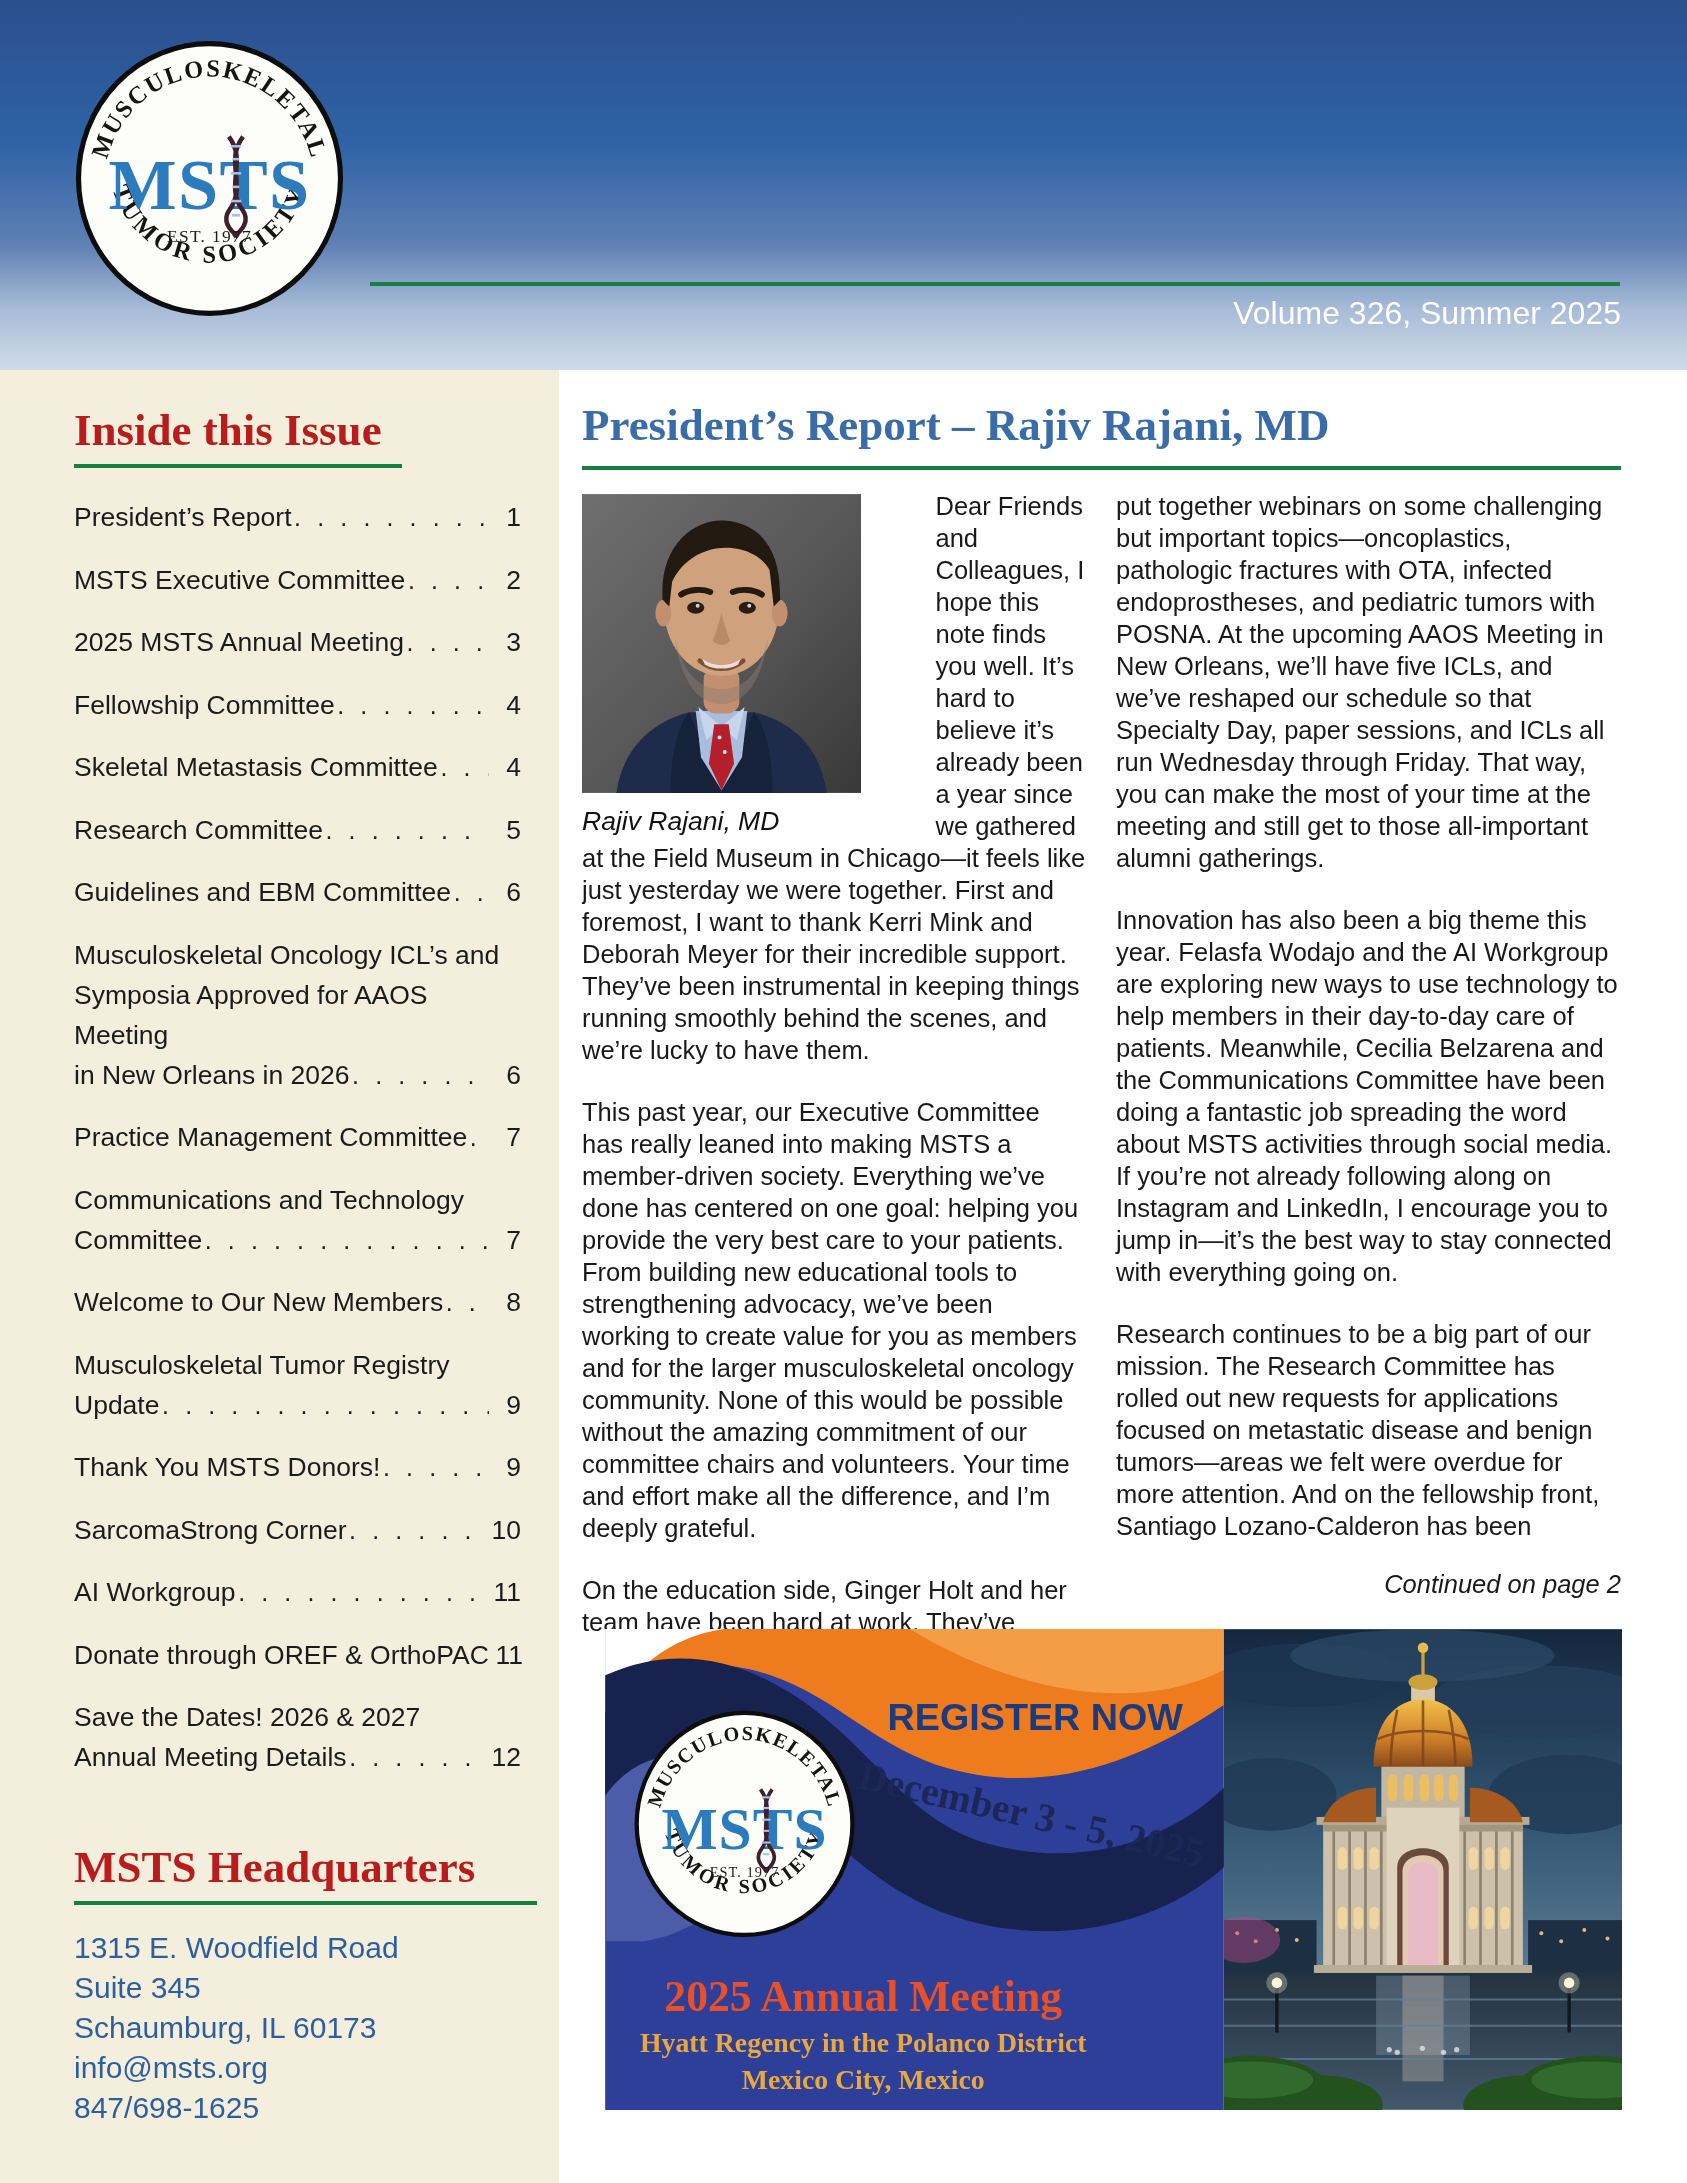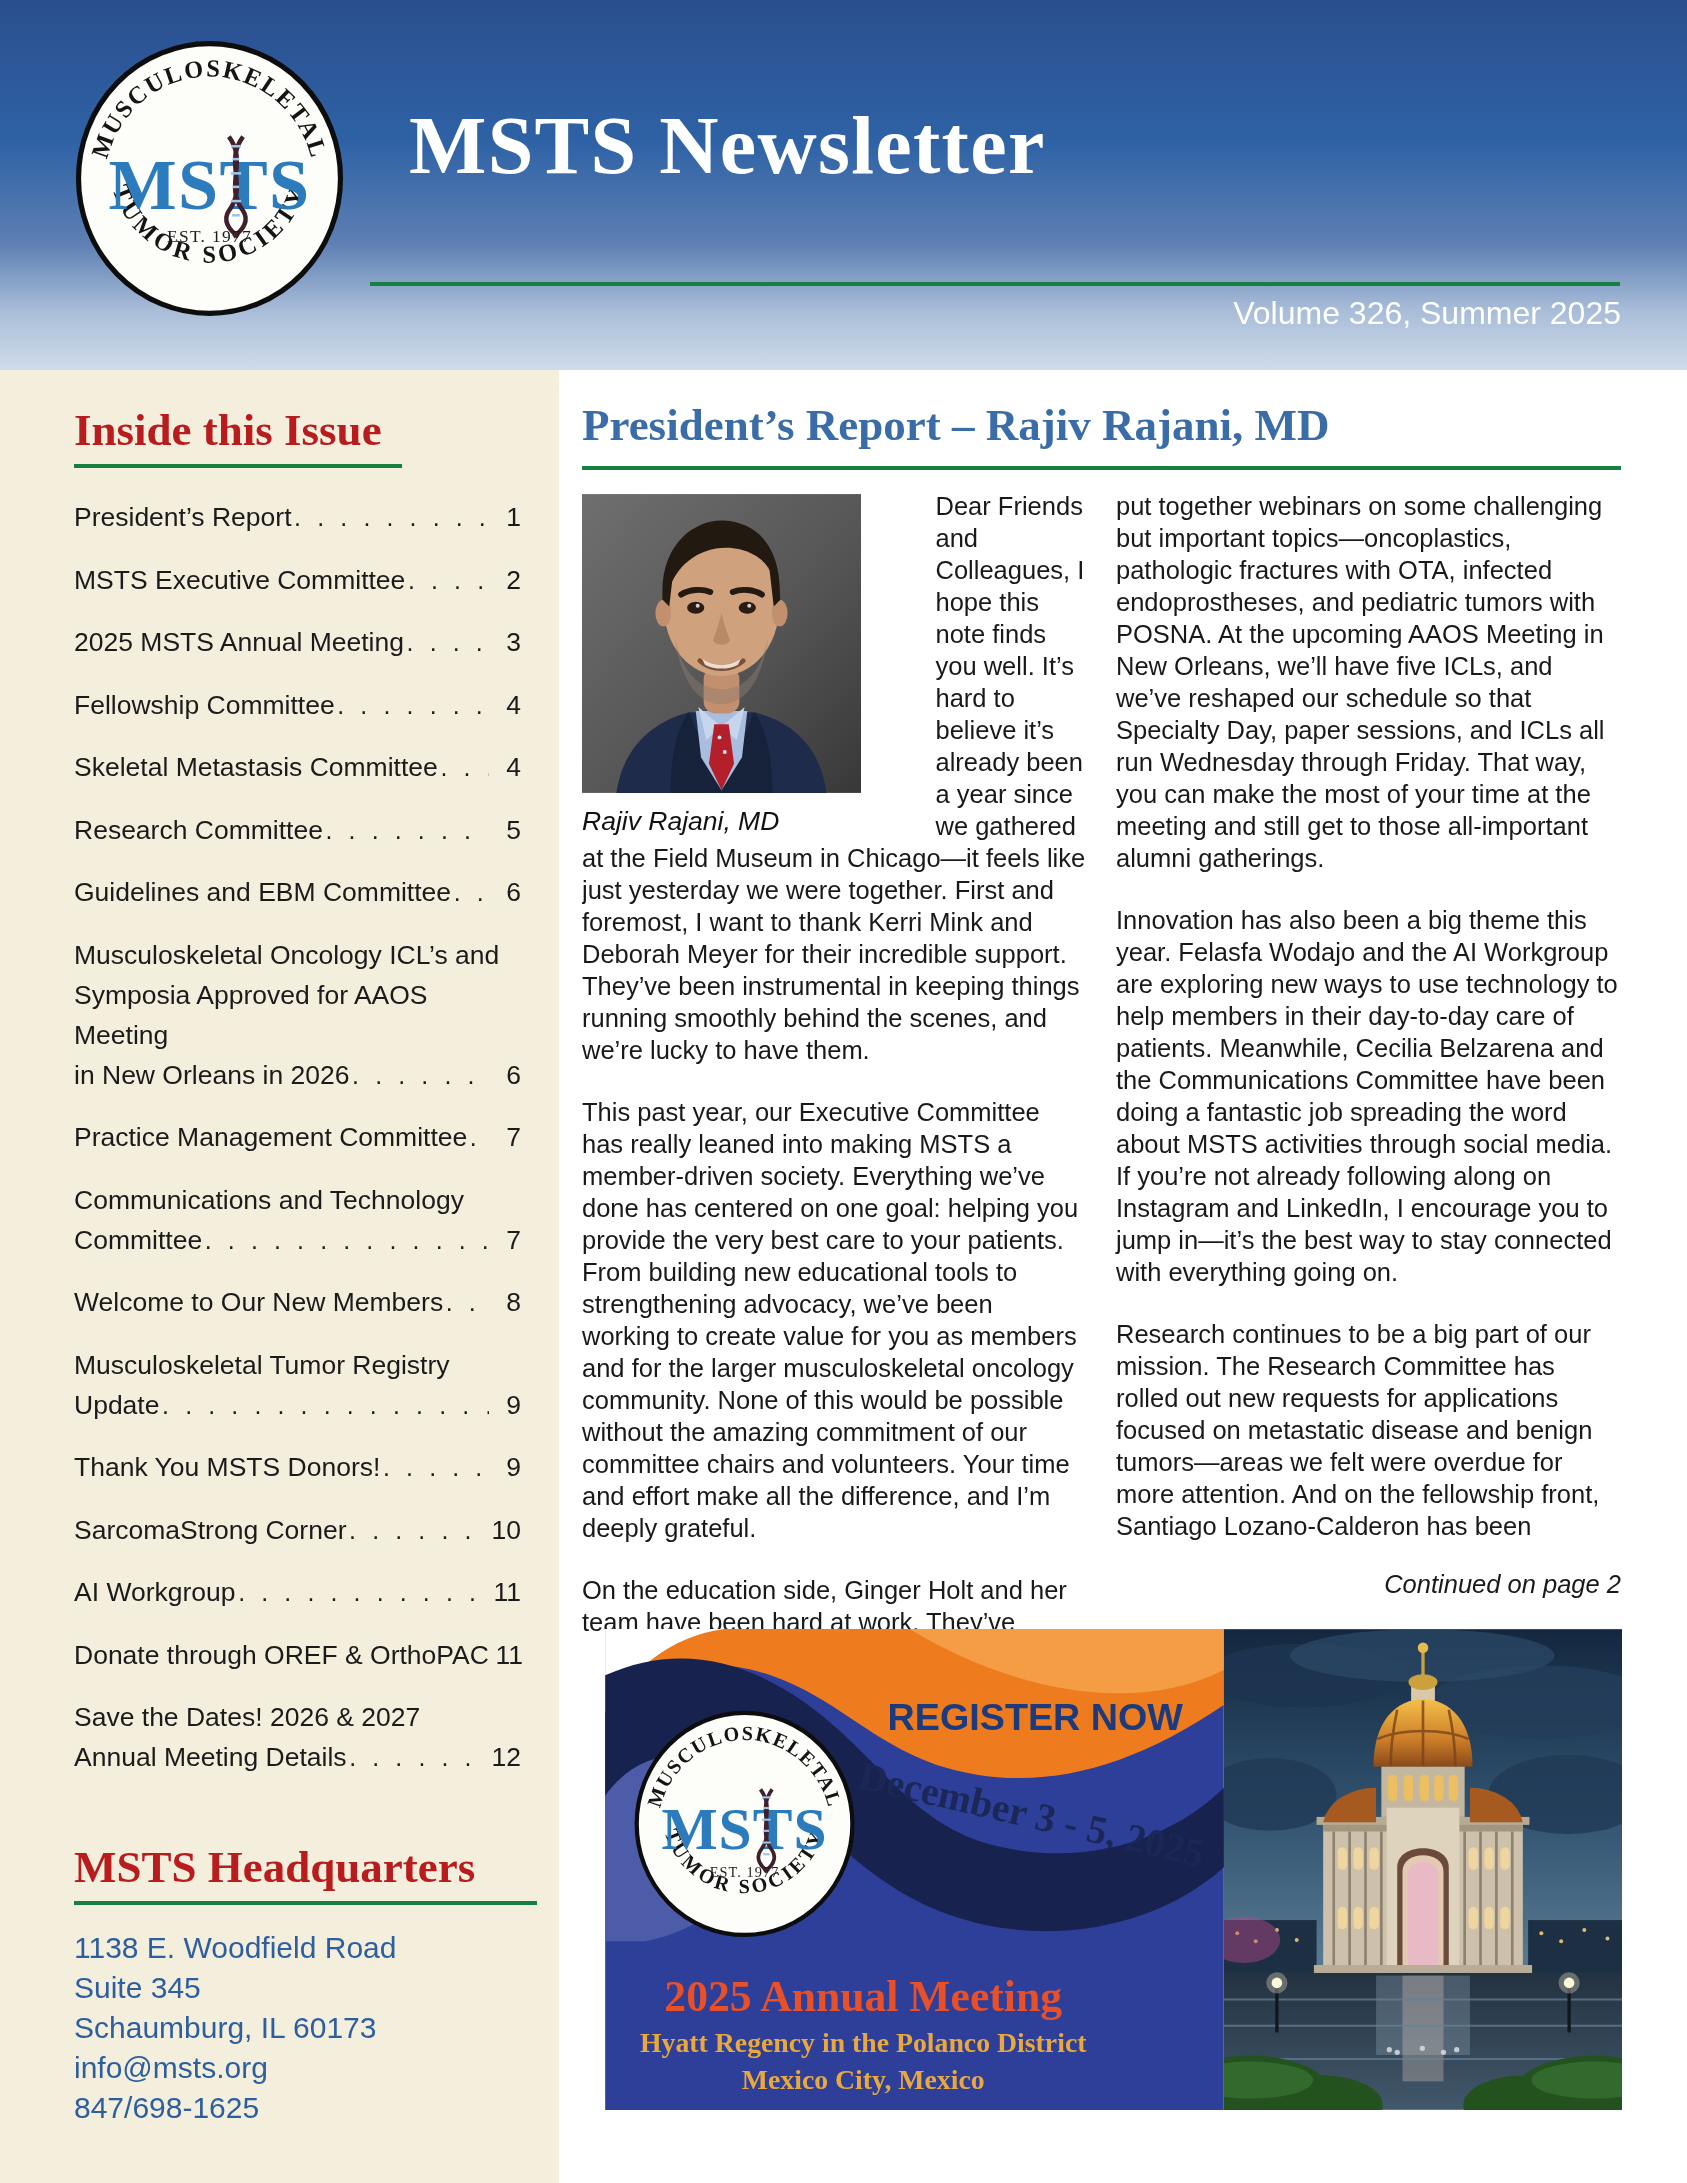--- a/index.html
+++ b/index.html
@@ -73,21 +73,20 @@
               <line x1="243" y1="207" x2="259" y2="207"></line>
               <line x1="246" y1="228" x2="256" y2="228"></line>
               <line x1="243" y1="250" x2="259" y2="250"></line>
               <line x1="245" y1="272" x2="257" y2="272"></line>
             </g>
           </g>
           <text x="210" y="314" text-anchor="middle" font-family="Liberation Serif, serif" font-size="27" letter-spacing="2" fill="#1c1c1c">EST. 1977</text>
         </g>
       </svg>
     </div>
-    <div class="header-title">MSTS Newsletter</div>
     <div class="header-rule"></div>
     <div class="header-volume">Volume 326, Summer 2025</div>
   </div>
 
   <div class="sidebar">
     <div class="toc-block">
       <div class="side-title">Inside this Issue</div>
       <div class="side-rule toc-rule"></div>
       <div class="toc-list">
           <div class="toc-entry">
@@ -213,21 +212,21 @@
               <span class="dots">. . . . . . . . . . . . . . . . . . . . . . . . . . . . . . . . . . . . . . . . . . . . . . . . . . . . . . . . . . . . . . . . . . . . . . . . . . . . . . . . </span>
               <span class="toc-page">12</span>
             </div>
           </div>
         </div>
     </div>
     <div class="hq-block">
       <div class="side-title">MSTS Headquarters</div>
       <div class="side-rule hq-rule"></div>
       <div class="hq-lines">
-        <div>1138 E. Woodfield Road</div>
+        <div>1315 E. Woodfield Road</div>
         <div>Suite 345</div>
         <div>Schaumburg, IL 60173</div>
         <div>info@msts.org</div>
         <div>847/698-1625</div>
       </div>
     </div>
   </div>
 
   <div class="main">
     <div class="article-title">President’s Report – Rajiv Rajani, MD</div>

